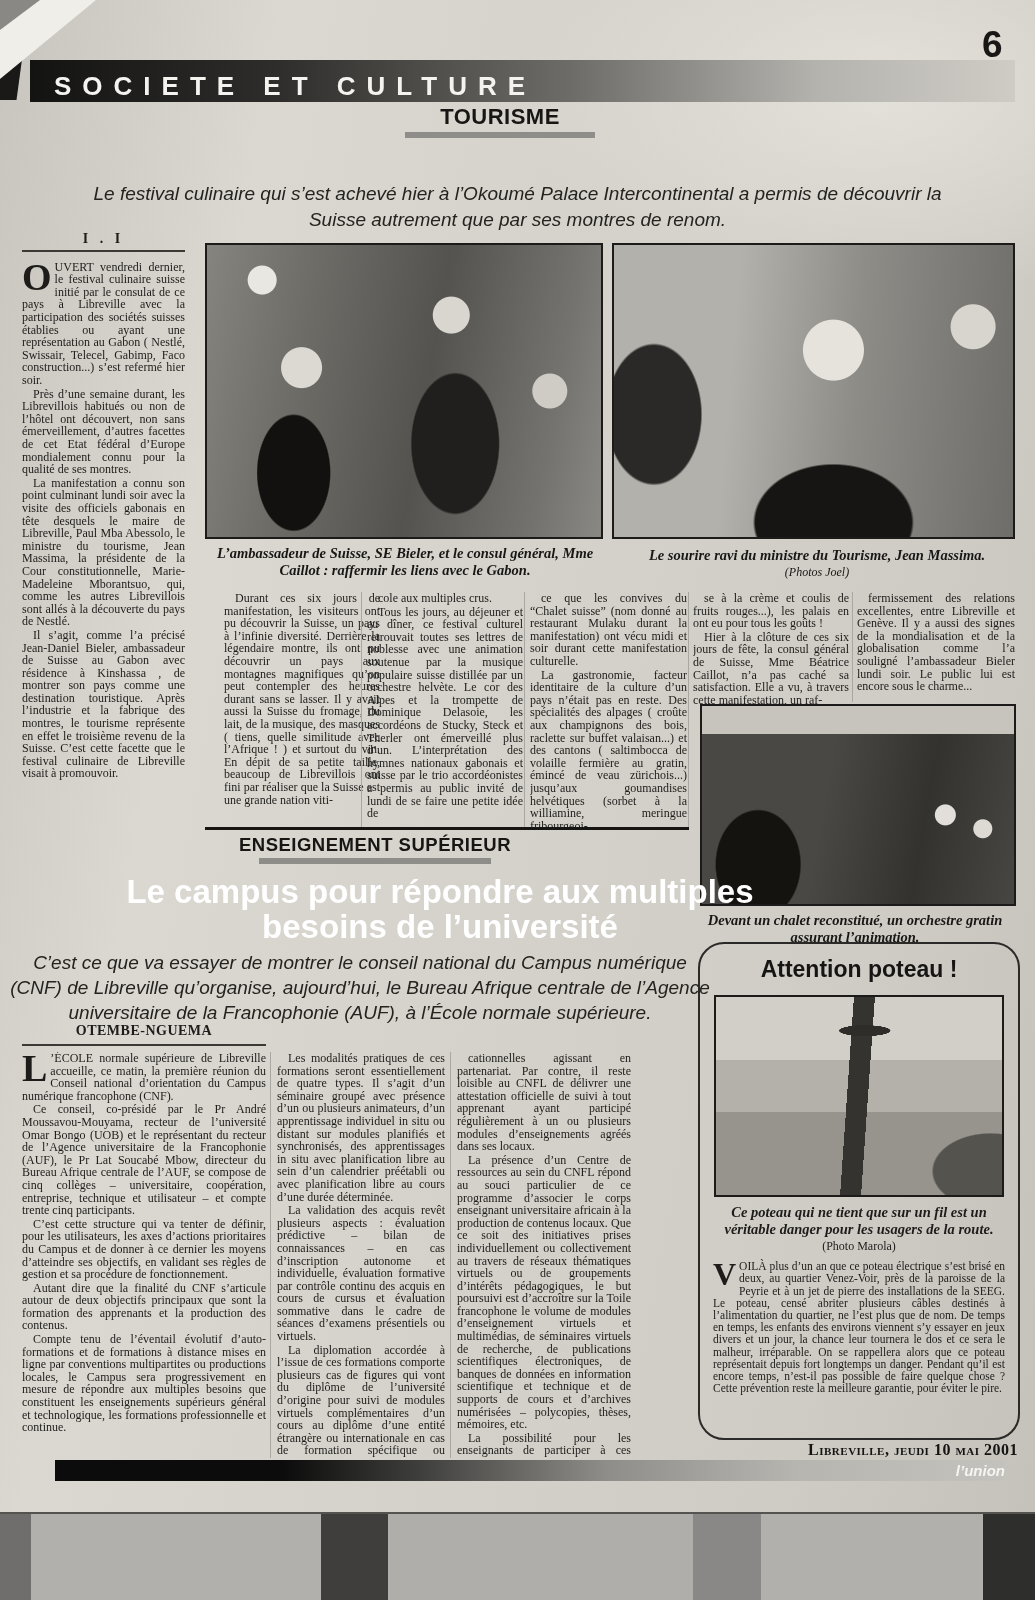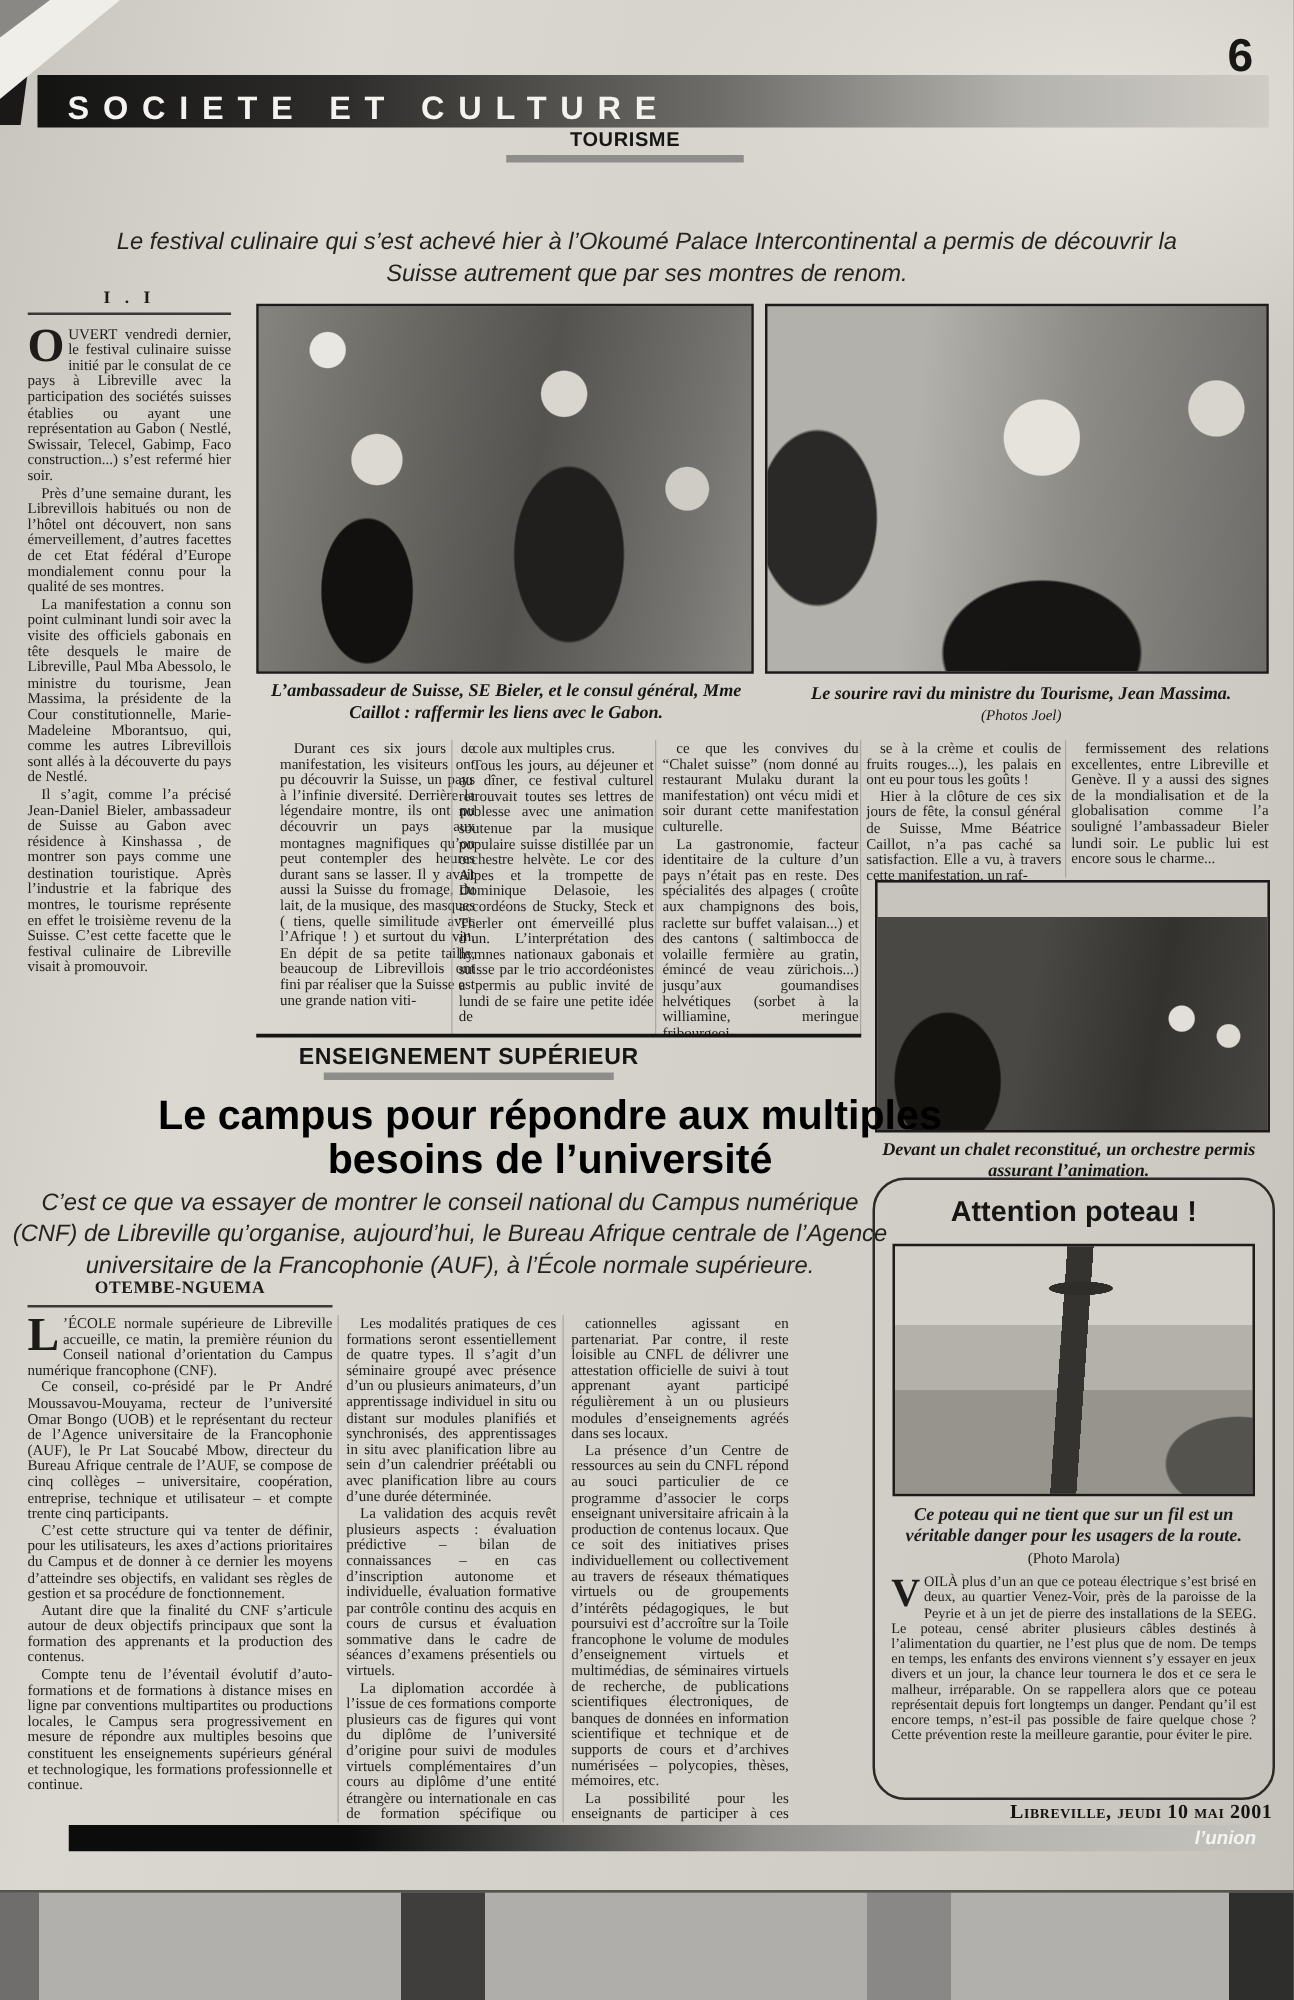--- a/index.html
+++ b/index.html
@@ -23,21 +23,21 @@
   .header-bar{position:absolute;left:30px;top:60px;width:985px;height:42px;
     background:linear-gradient(to right,#131312 0%,#2e2d2b 25%,#6e6c68 55%,#b5b3ae 80%,#cfccc6 100%);
     display:flex;align-items:flex-end;}
   .header-text{font-family:"Liberation Sans","DejaVu Sans",sans-serif;font-weight:bold;
     color:#f4f3f0;font-size:26px;letter-spacing:11px;padding-left:24px;white-space:nowrap;}
   .page-num{position:absolute;left:982px;top:24px;font-family:"Liberation Sans",sans-serif;
     font-weight:bold;font-size:37px;color:#181715;}
 
   .kicker-wrap{position:absolute;text-align:center;}
   .kicker{font-family:"Liberation Sans","DejaVu Sans",sans-serif;font-weight:bold;
-    font-size:16px;letter-spacing:.5px;color:#171614;}
+    font-size:22px;letter-spacing:.5px;color:#171614;}
   .kicker-rule{height:6px;background:#8f8d89;margin:2px auto 0;}
   .headline1{position:absolute;left:88px;top:124px;width:860px;margin:0;text-align:center;
     font-family:"Liberation Sans","DejaVu Sans",sans-serif;font-weight:bold;font-size:40px;
     letter-spacing:-.5px;color:#161514;}
   .deck{position:absolute;text-align:center;font-style:italic;color:#24231f;
     font-family:"Liberation Sans","DejaVu Sans",sans-serif;}
   .deck1{left:80px;top:181px;width:875px;font-size:19px;line-height:1.38;}
 
   .body-col{position:absolute;text-align:justify;font-size:12px;line-height:1.05;overflow:hidden;}
   .body-col p{margin:0 0 1px;text-indent:11px;}
@@ -81,21 +81,21 @@
 
   .caption{position:absolute;text-align:center;font-weight:bold;font-style:italic;
     font-size:14.5px;line-height:1.18;color:#181715;}
   .credit{font-weight:normal;font-size:12px;margin-top:1px;}
 
   .vrule{position:absolute;width:1px;background:#a9a7a2;}
   .hrule{position:absolute;background:#161514;}
 
   .headline2{position:absolute;left:0;top:874px;width:880px;margin:0;text-align:center;
     font-family:"Liberation Sans","DejaVu Sans",sans-serif;font-weight:bold;font-size:33px;
-    line-height:1.07;color:#000000;}
+    line-height:1.07;color:#ffffff;}
   .deck2{left:10px;top:950px;width:700px;font-size:19px;line-height:1.32;}
   .byline2{position:absolute;left:22px;top:1023px;width:244px;text-align:center;
     font-weight:bold;font-size:14px;letter-spacing:.5px;}
   .byline2-rule{position:absolute;left:22px;top:1044px;width:244px;height:2px;background:#3a3936;}
 
   .poteau-box{position:absolute;left:698px;top:942px;width:322px;height:498px;
     border:2px solid #2b2a28;border-radius:26px;box-sizing:border-box;overflow:hidden;}
   .poteau-head{margin:12px 0 0;text-align:center;font-family:"Liberation Sans",sans-serif;
     font-weight:bold;font-size:23px;color:#161514;}
   .poteau-cap{text-align:center;font-weight:bold;font-style:italic;font-size:14.5px;
@@ -166,21 +166,21 @@
     </div>
   <div class="body-col" style="left:857px;top:592px;width:158px;height:112px;">
       <p>fermissement des relations excellentes, entre Libreville et Genève. Il y a aussi des signes de la mondialisation et de la globalisation comme l’a souligné l’ambassadeur Bieler lundi soir. Le public lui est encore sous le charme...</p>
     </div>
   <div class="vrule" style="left:361px;top:592px;height:236px;"></div>
   <div class="vrule" style="left:524px;top:592px;height:236px;"></div>
   <div class="vrule" style="left:688px;top:592px;height:236px;"></div>
   <div class="vrule" style="left:852px;top:592px;height:110px;"></div>
 
   <div class="photo photo-chalet"></div>
-  <div class="caption" style="left:690px;top:912px;width:330px;">Devant un chalet reconstitué, un orchestre permis assurant l’animation.</div>
+  <div class="caption" style="left:690px;top:912px;width:330px;">Devant un chalet reconstitué, un orchestre gratin assurant l’animation.</div>
 
   <div class="hrule" style="left:205px;top:827px;width:484px;height:3px;"></div>
   <div class="kicker-wrap" style="left:205px;top:834px;width:340px;">
     <div class="kicker" style="font-size:18.5px;">ENSEIGNEMENT SUPÉRIEUR</div>
     <div class="kicker-rule" style="width:232px;"></div>
   </div>
   <h2 class="headline2">
     <div>Le campus pour répondre aux multiples</div>
     <div>besoins de l’université</div>
   </h2>

